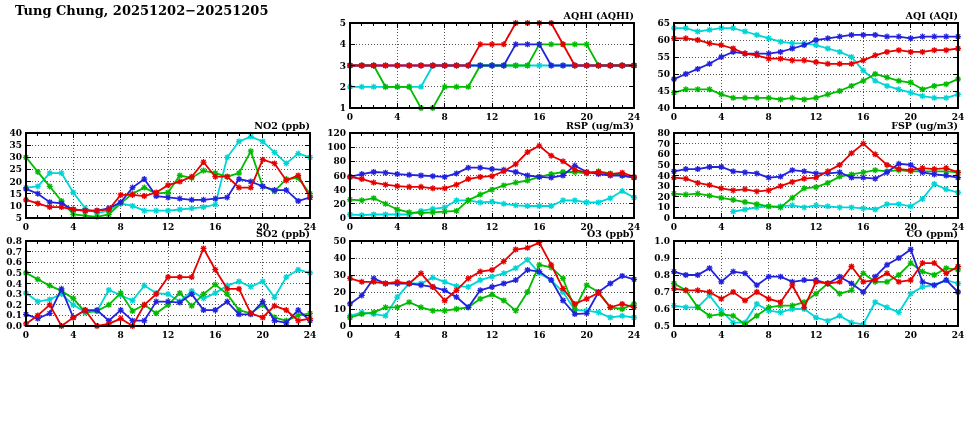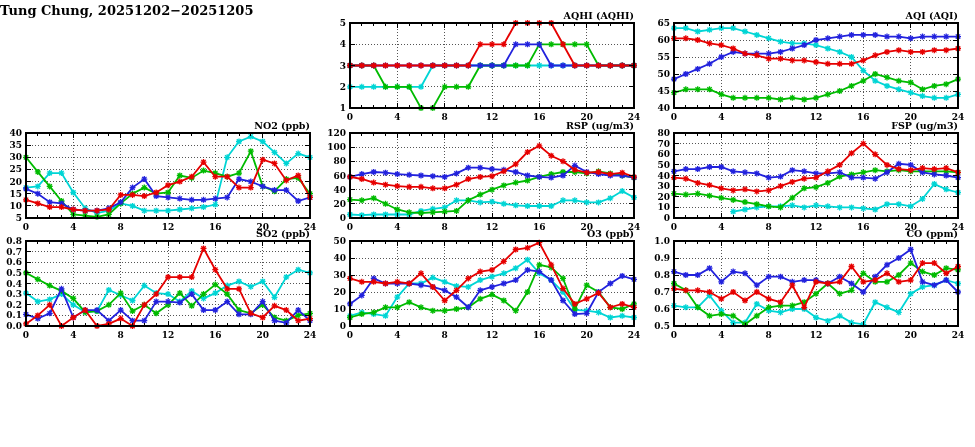--- a/index.html
+++ b/index.html
@@ -1,18 +1,18 @@
 <!DOCTYPE html>
 <html><head>
 <meta charset="utf-8">
 <style>
   html,body{margin:0;padding:0;background:#ffffff;}
   body{width:975px;height:447px;font-family:"DejaVu Serif", serif;}
   #canvas{position:relative;width:975px;height:447px;background:#fff;overflow:hidden;}
-  .page-title{position:absolute;left:0;top:3px;font-size:13px;font-weight:bold;color:#000;white-space:nowrap;}
+  .page-title{position:absolute;left:15px;top:3px;font-size:13px;font-weight:bold;color:#000;white-space:nowrap;}
   .chart{position:absolute;width:317px;height:114px;}
   .c1{left:0px;}  .c2{left:324px;} .c3{left:648px;}
   .r1{top:10px;}  .r2{top:120px;}  .r3{top:228px;}
   svg{display:block;}
   .grid{stroke:#555;stroke-width:1;stroke-dasharray:1 2;}
   .tick{stroke:#000;stroke-width:1;}
   .border{fill:none;stroke:#000;stroke-width:1.5;}
   .tl{font-family:"DejaVu Serif",serif;font-size:9px;font-weight:bold;fill:#000;}
   .ct{font-family:"DejaVu Serif",serif;font-size:9.5px;font-weight:bold;fill:#000;}
 </style>

